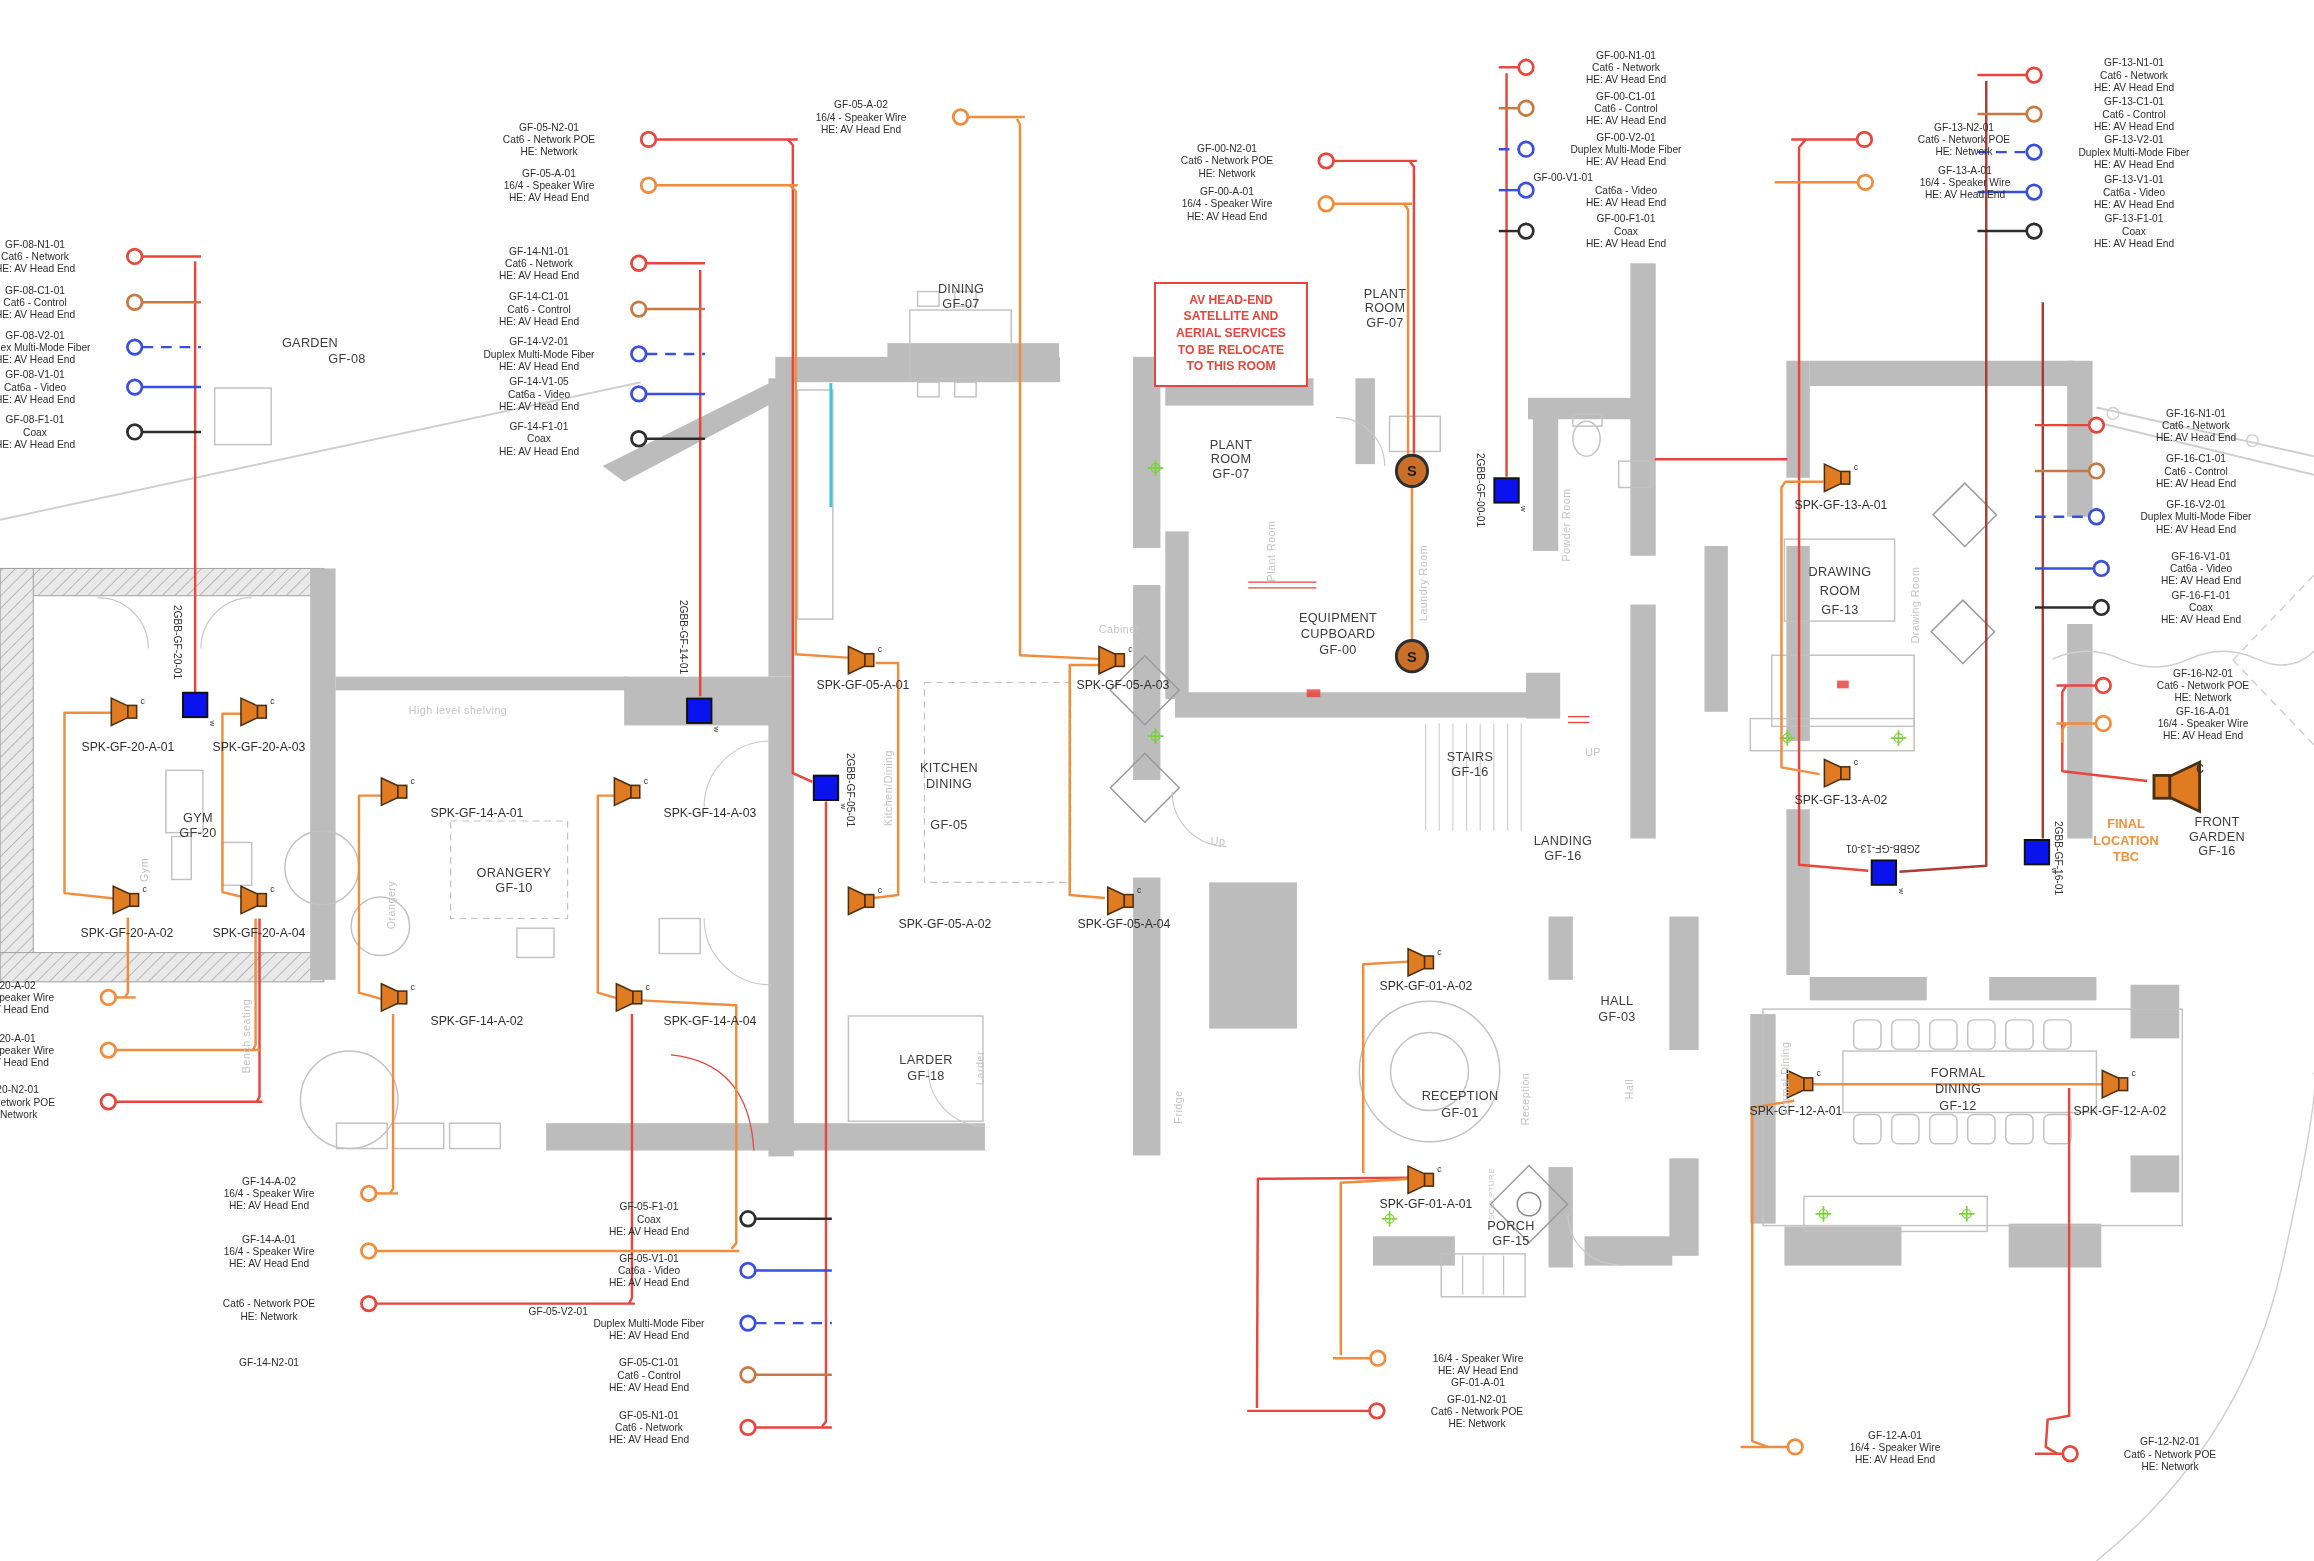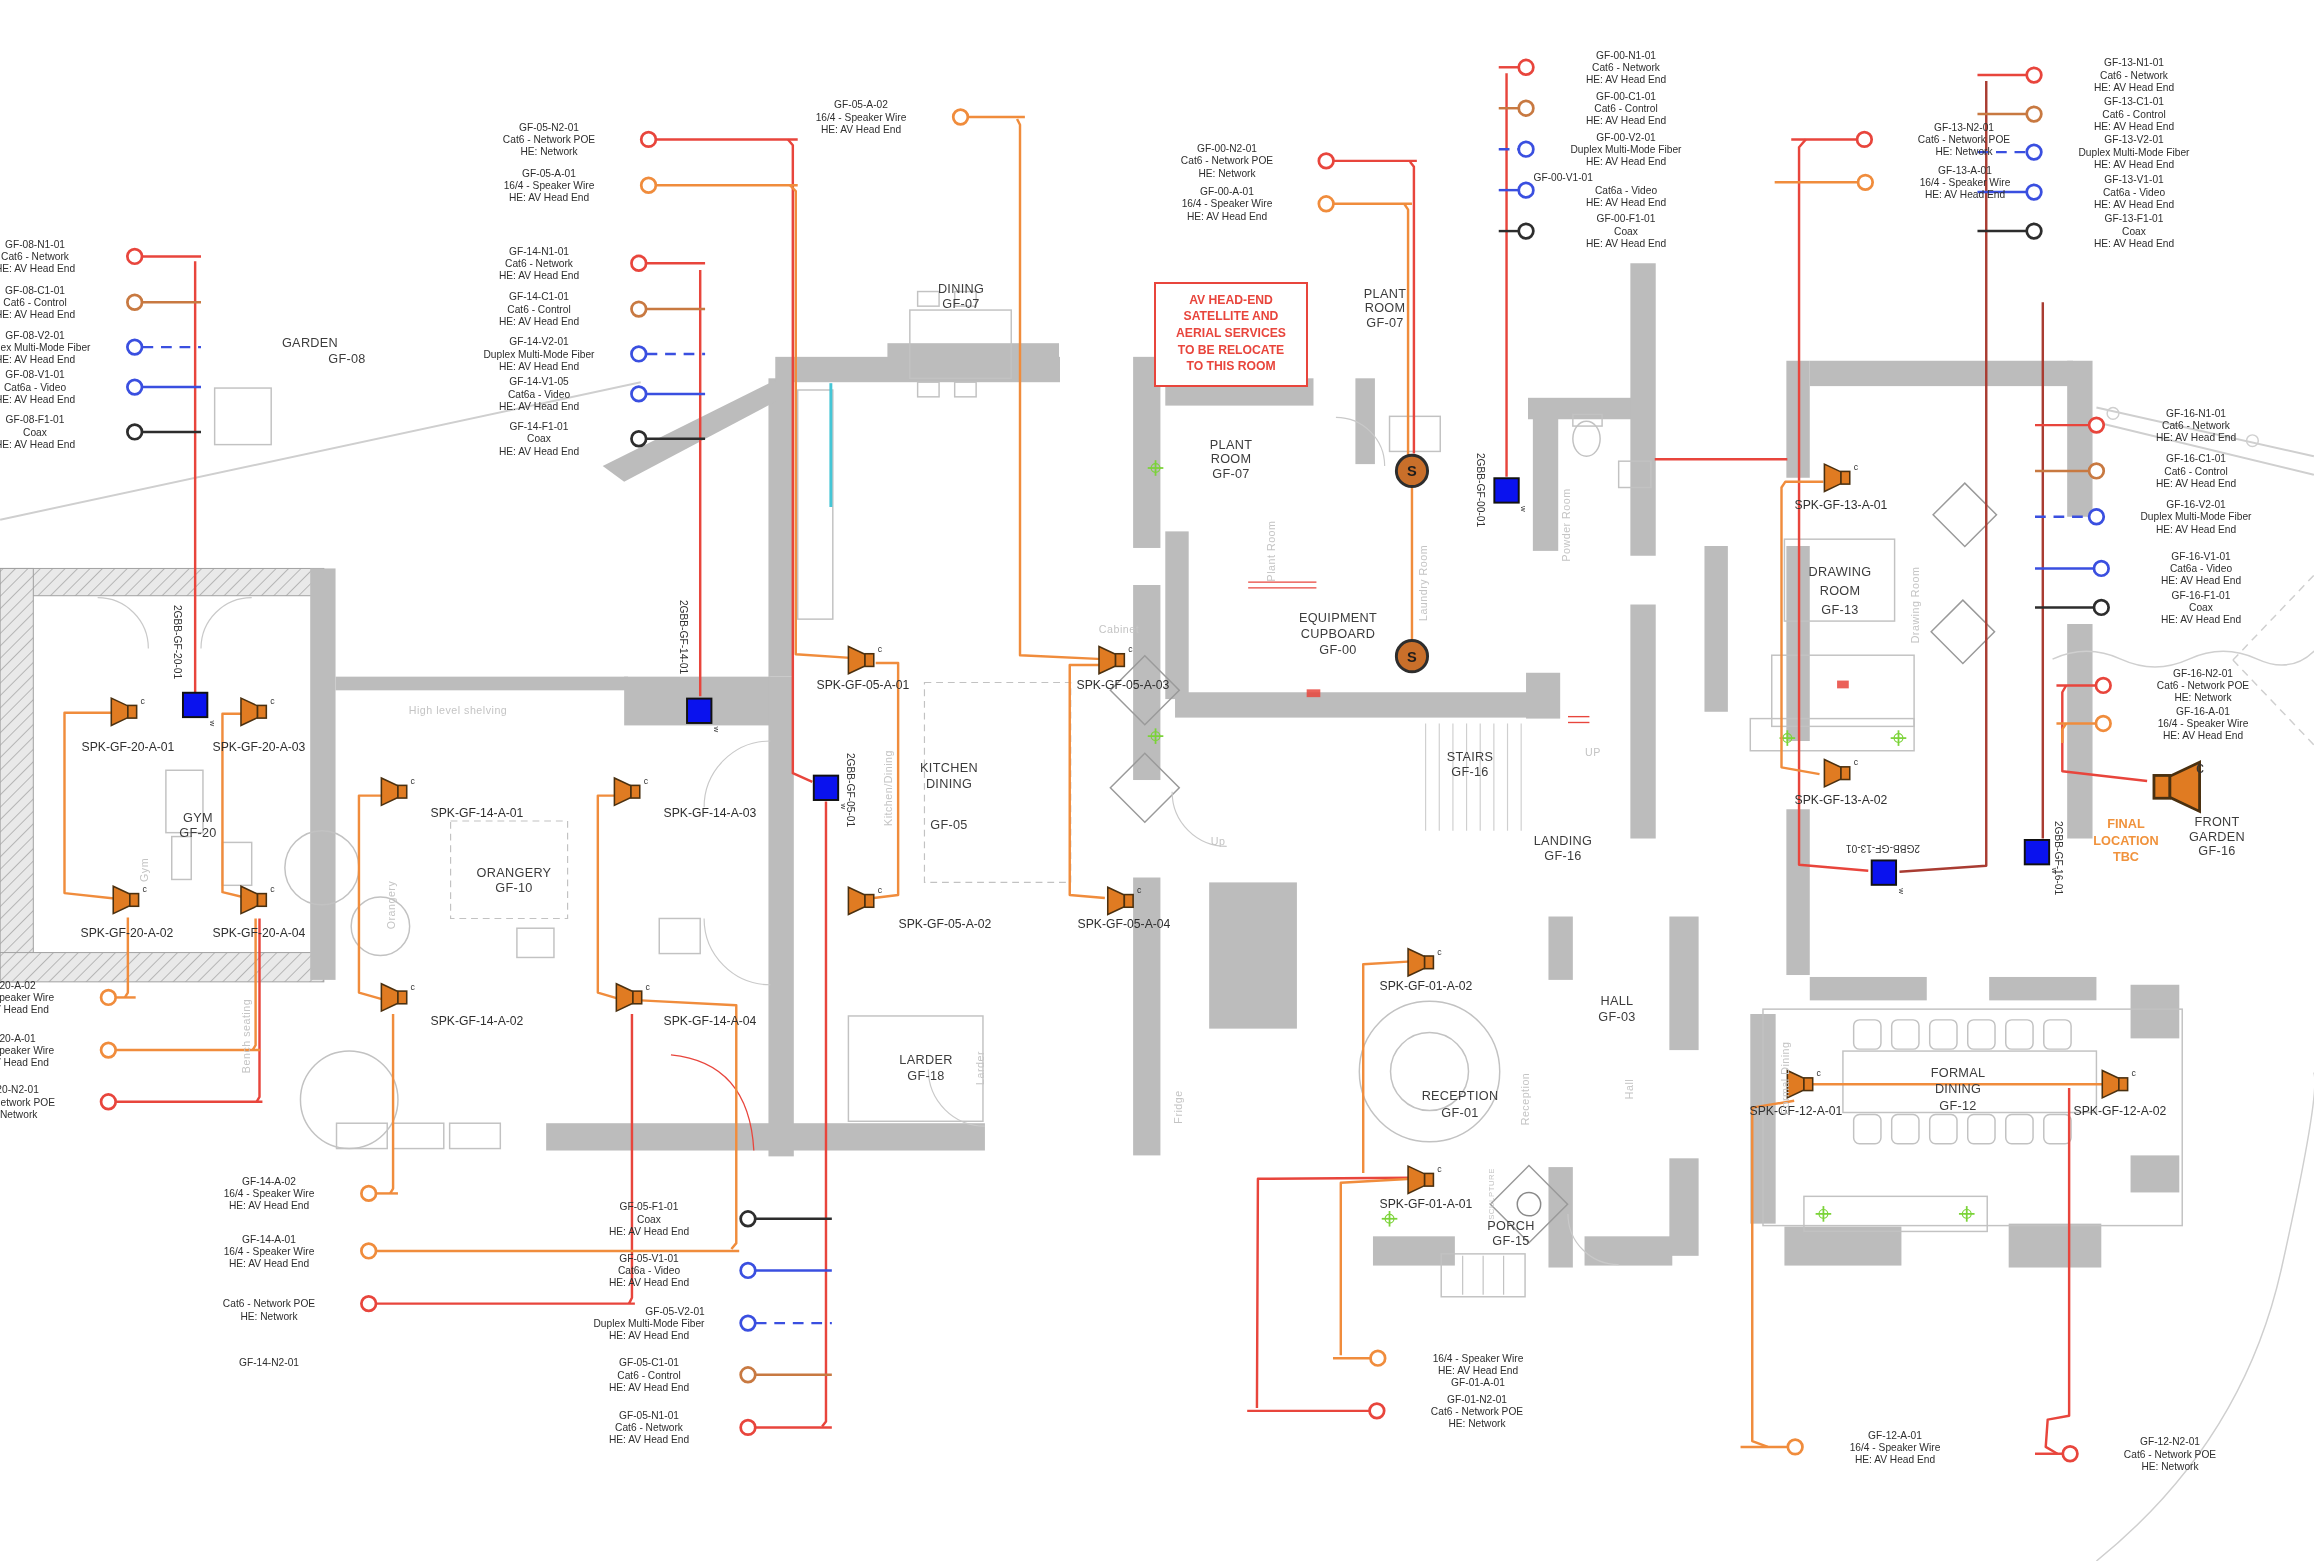--- a/index.html
+++ b/index.html
@@ -556,21 +556,21 @@
       <div class="t co" style="left: 269px; top: 1263px; width: 185px; text-align: center;">HE: AV Head End</div>
       <div class="t co" style="left: 269px; top: 1362px; width: 185px; text-align: center;">GF-14-N2-01</div>
       <div class="t co" style="left: 269px; top: 1303px; width: 185px; text-align: center;">Cat6 - Network POE</div>
       <div class="t co" style="left: 269px; top: 1316px; width: 185px; text-align: center;">HE: Network</div>
       <div class="t co" style="left: 649px; top: 1206px; width: 185px; text-align: center;">GF-05-F1-01</div>
       <div class="t co" style="left: 649px; top: 1219px; width: 185px; text-align: center;">Coax</div>
       <div class="t co" style="left: 649px; top: 1231px; width: 185px; text-align: center;">HE: AV Head End</div>
       <div class="t co" style="left: 649px; top: 1258px; width: 185px; text-align: center;">GF-05-V1-01</div>
       <div class="t co" style="left: 649px; top: 1270px; width: 185px; text-align: center;">Cat6a - Video</div>
       <div class="t co" style="left: 649px; top: 1282px; width: 185px; text-align: center;">HE: AV Head End</div>
-      <div class="t co" style="left: 675px; top: 1311px; width: 185px; text-align: center;">GF-05-V2-01</div>
+      <div class="t co" style="left: 621px; top: 1311px; width: 185px; text-align: left;">GF-05-V2-01</div>
       <div class="t co" style="left: 649px; top: 1323px; width: 185px; text-align: center;">Duplex Multi-Mode Fiber</div>
       <div class="t co" style="left: 649px; top: 1335px; width: 185px; text-align: center;">HE: AV Head End</div>
       <div class="t co" style="left: 649px; top: 1362px; width: 185px; text-align: center;">GF-05-C1-01</div>
       <div class="t co" style="left: 649px; top: 1375px; width: 185px; text-align: center;">Cat6 - Control</div>
       <div class="t co" style="left: 649px; top: 1387px; width: 185px; text-align: center;">HE: AV Head End</div>
       <div class="t co" style="left: 649px; top: 1415px; width: 185px; text-align: center;">GF-05-N1-01</div>
       <div class="t co" style="left: 649px; top: 1427px; width: 185px; text-align: center;">Cat6 - Network</div>
       <div class="t co" style="left: 649px; top: 1439px; width: 185px; text-align: center;">HE: AV Head End</div>
       <div class="t co" style="left: 1478px; top: 1346px; width: 185px; text-align: center; margin-top: 36px;">GF-01-A-01</div>
       <div class="t co" style="left: 1478px; top: 1358px; width: 185px; text-align: center;">16/4 - Speaker Wire</div>

